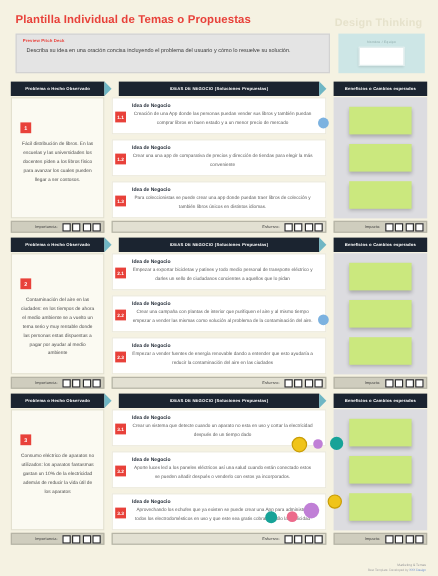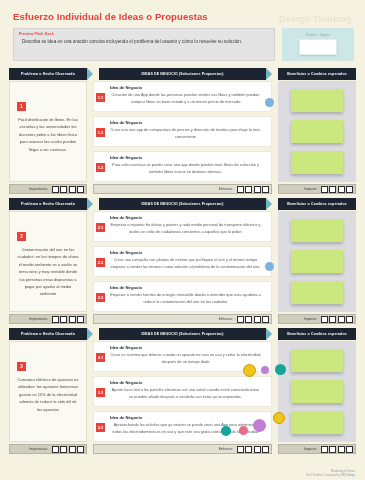--- a/index.html
+++ b/index.html
@@ -161,21 +161,21 @@
   .fline1{font-size:2.8px;color:#9a9a9a;}
   .fline2{font-size:2.6px;color:#a5a5a5;margin-top:1px;}
   .flink{color:#6a8fd0;}
 </style>
 </head>
 <body>
 
 <div class="page">
 
   <div class="hdr">
-    <div class="title">Esfuerzo Individual de Ideas o Propuestas</div>
+    <div class="title">Plantilla Individual de Temas o Propuestas</div>
     <div class="brand">Design Thinking</div>
 
     <div class="pitchbox">
       <div class="pitchlabel">Preview Pitch Deck</div>
       <div class="pitchtext">Describa su idea en una oración concisa incluyendo el problema del usuario y cómo lo resuelve su solución.</div>
     </div>
 
     <div class="teambox">
       <div class="teamlabel">Nombre / Equipo</div>
       <div class="teamfield"></div>

